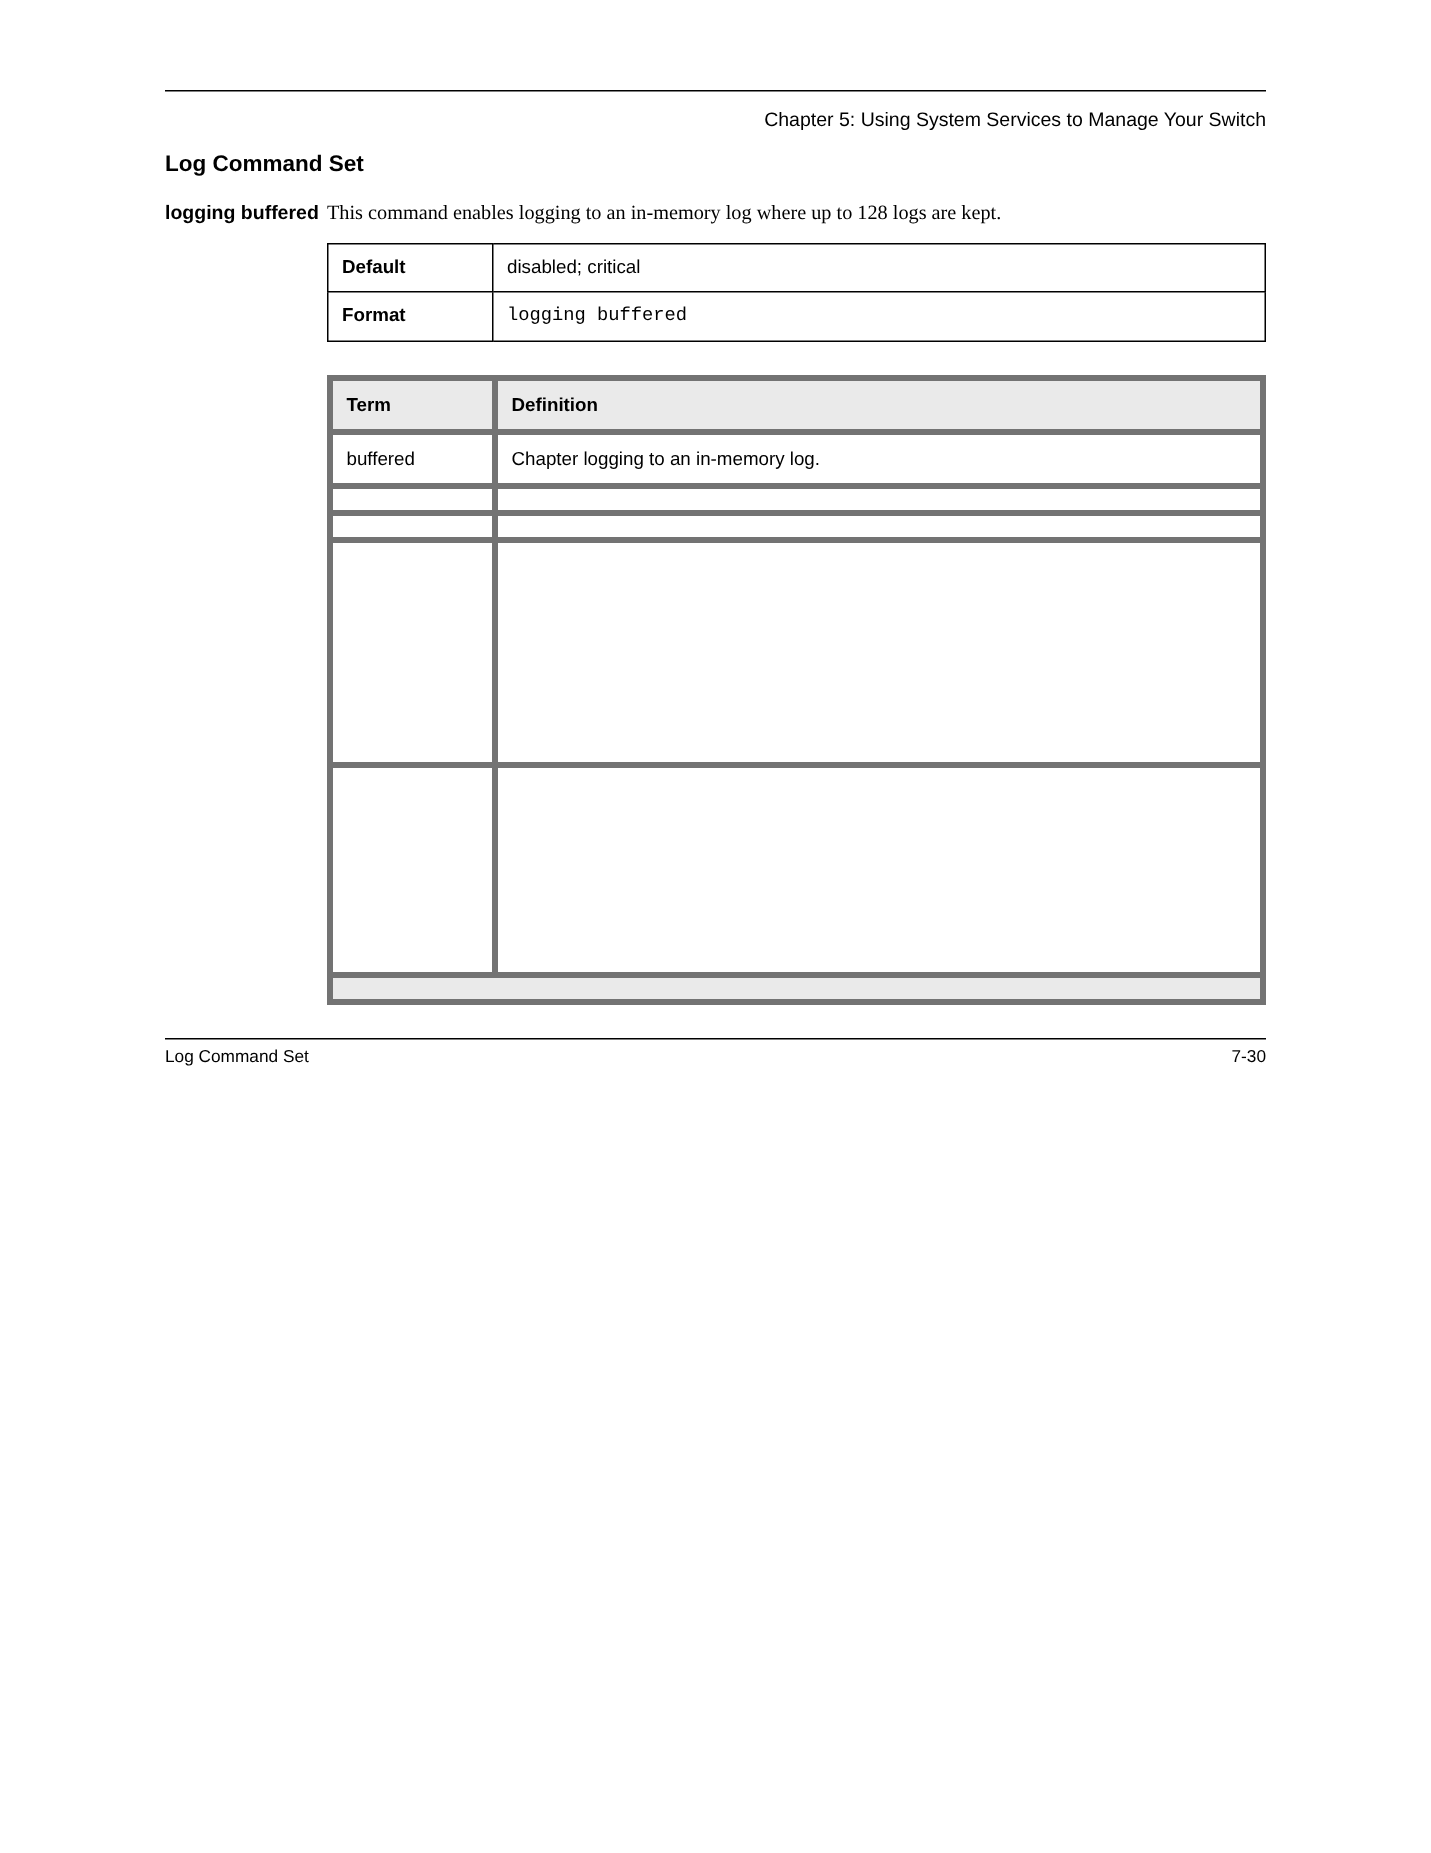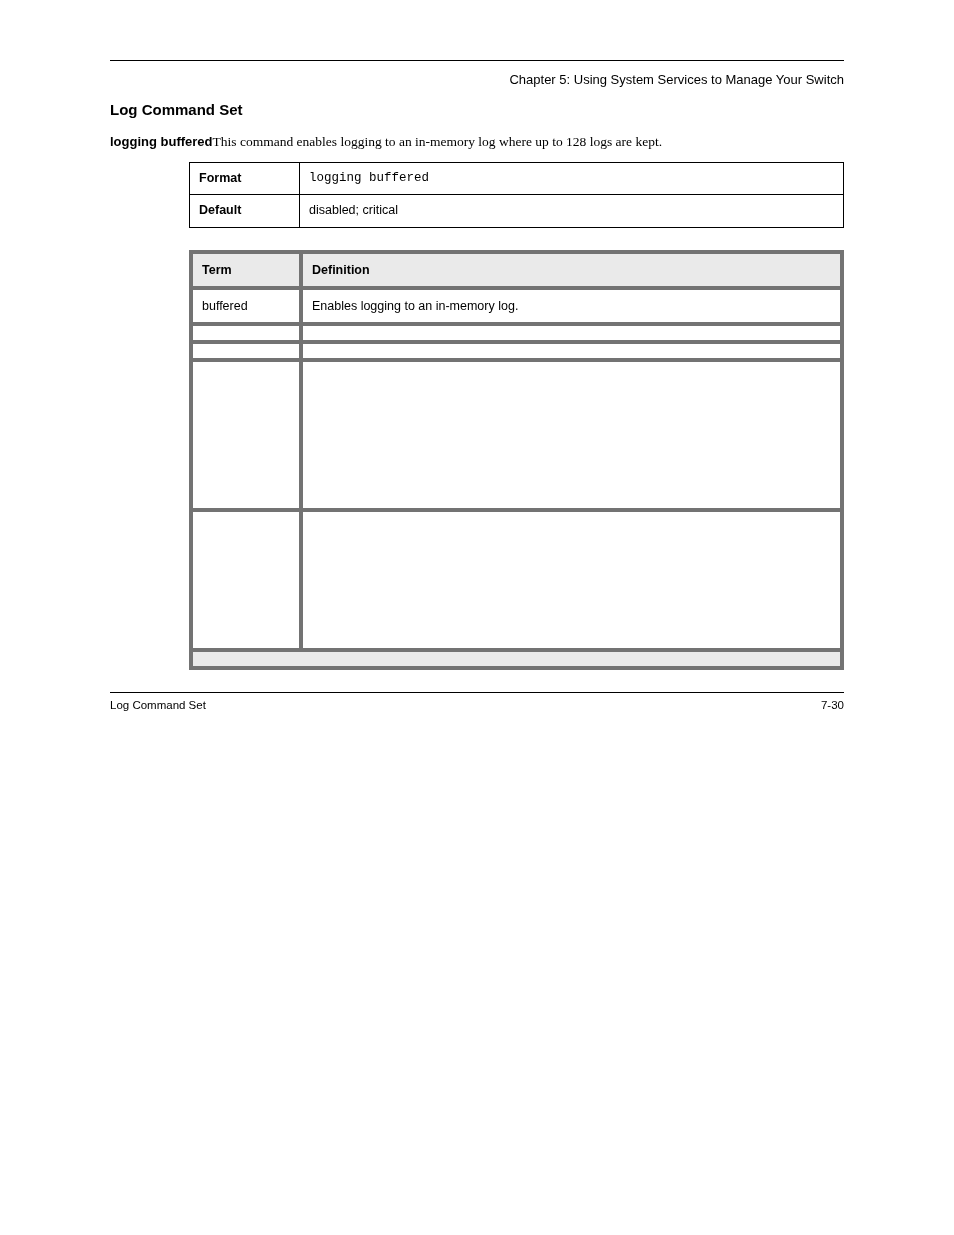--- a/index.html
+++ b/index.html
@@ -34,21 +34,21 @@
     font-size: 15px;
     margin: 30px 0 14px 0;
   }
   .section-title.first { margin-top: 22px; }
   .intro {
     font-size: 13.5px;
     line-height: 1.45;
     margin: 0 0 14px 0;
   }
   .content-col {
-    margin-left: 79px;
+    margin-left: 108px;
   }
   .left-label {
     float: left;
     font-family: Arial, Helvetica, sans-serif;
     font-weight: bold;
     font-size: 13px;
     margin-top: 2px;
   }
   .block { overflow: hidden; margin-bottom: 22px; }
   .intro-right { font-size:13.5px; line-height:1.45; margin:0 0 10px 0;}
@@ -112,45 +112,45 @@
   <div class="section-title first">Log Command Set</div>
 
   <div class="block">
     <div class="left-label">logging buffered</div>
     <div class="content-col">
       <p class="intro-right">This command enables logging to an in-memory log where up to 128 logs are kept.</p>
 
       <table class="syntab">
         <tbody>
             <tr>
+          <td class="col0">Default</td>
+          <td>disabled; critical</td>
+        </tr>
+        <tr>
           <td class="col0">Format</td>
           <td class="mono">logging buffered</td>
-        </tr>
-        <tr>
-          <td class="col0">Default</td>
-          <td>disabled; critical</td>
         </tr>
       </tbody>
         </table>
     </div>
   </div>
 
   <div class="block">
     <div class="content-col">
       <table class="parmtab">
         <thead>
           <tr>
             <th class="col0">Term</th>
             <th>Definition</th>
           </tr>
         </thead>
         <tbody>
           <tr>
             <td class="col0 pname">buffered</td>
-            <td>Enables logging to an in-memory log.</td>
+            <td>Chapter logging to an in-memory log.</td>
           </tr>
           <tr>
             <td class="col0 pname"></td>
             <td></td>
           </tr>
           <tr>
             <td class="col0 pname"></td>
             <td></td>
           </tr>
           <tr style="height:150px;">

